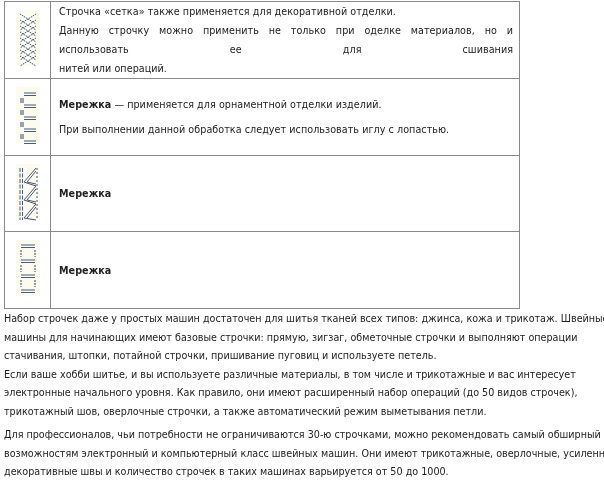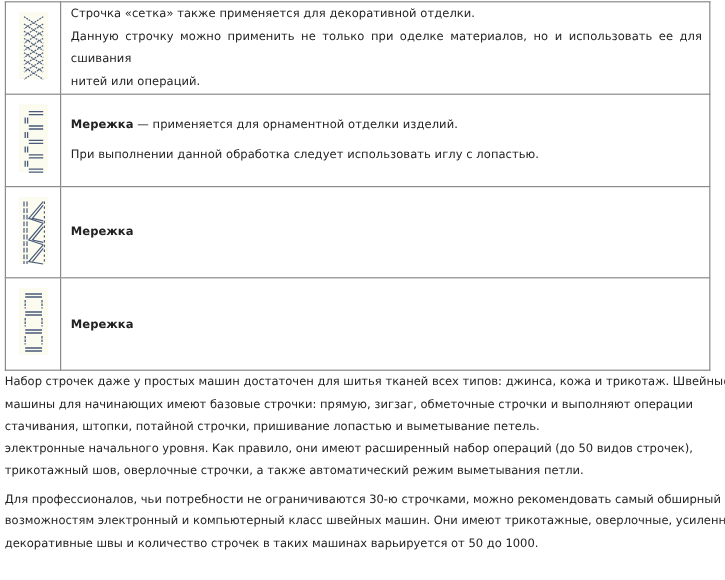--- a/index.html
+++ b/index.html
@@ -1,21 +1,21 @@
 <!DOCTYPE html>
 <html><head>
 <meta charset="utf-8">
 <style>
   html, body { margin: 0; padding: 0; background: #ffffff; }
   body {
     width: 604px; height: 483px; overflow: hidden; position: relative;
     font-family: "DejaVu Sans", sans-serif; color: #222222;
   }
   .stitch-table {
-    position: absolute; left: 4px; top: 1px; width: 588px;
+    position: absolute; left: 4px; top: 1px; width: 516px;
     border-collapse: collapse; table-layout: fixed; padding-left: 24px;
   }
   .stitch-table td {
     border: 1px solid #8a8a8a; padding: 0; vertical-align: middle;
   }
   .stitch-table td.icon-cell { width: 45px; text-align: center; }
   .stitch-table td.text-cell { padding-left: 8px; padding-right: 6px; }
   .stitch-table tr.r1 { height: 77px; }
   .stitch-table tr.r2 { height: 77px; }
   .stitch-table tr.r3 { height: 76px; }
@@ -132,23 +132,24 @@
       <div class="cell-line bold">Мережка</div>
     </td>
   </tr>
 </tbody>
   </table>
 
 <div class="body-text">
   <p>
     <span class="line">Набор строчек даже у простых машин достаточен для шитья тканей всех типов: джинса, кожа и трикотаж. Швейные</span>
     <span class="line">машины для начинающих имеют базовые строчки: прямую, зигзаг, обметочные строчки и выполняют операции</span>
-    <span class="line">стачивания, штопки, потайной строчки, пришивание лопастью и выметывание петель.</span>
+    <span class="line">стачивания, штопки, потайной строчки, пришивание пуговиц и используете петель.</span>
   </p>
   <p>
+    <span class="line">Если ваше хобби шитье, и вы используете различные материалы, в том числе и трикотажные и вас интересует</span>
     <span class="line">электронные начального уровня. Как правило, они имеют расширенный набор операций (до 50 видов строчек),</span>
     <span class="line">трикотажный шов, оверлочные строчки, а также автоматический режим выметывания петли.</span>
   </p>
   <p class="sp">
     <span class="line">Для профессионалов, чьи потребности не ограничиваются 30-ю строчками, можно рекомендовать самый обширный по</span>
     <span class="line">возможностям электронный  и компьютерный класс швейных машин. Они имеют трикотажные, оверлочные, усиленные и</span>
     <span class="line">декоративные швы и количество строчек в таких машинах варьируется от 50 до 1000.</span>
   </p>
 </div>
 

